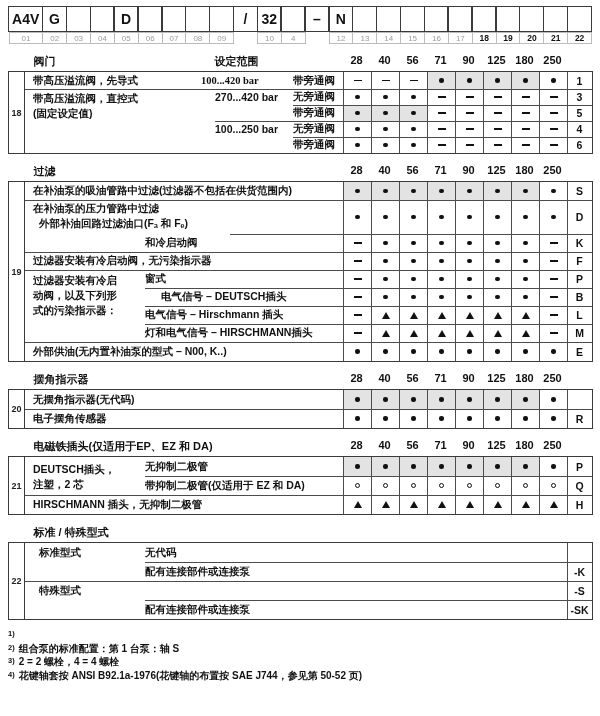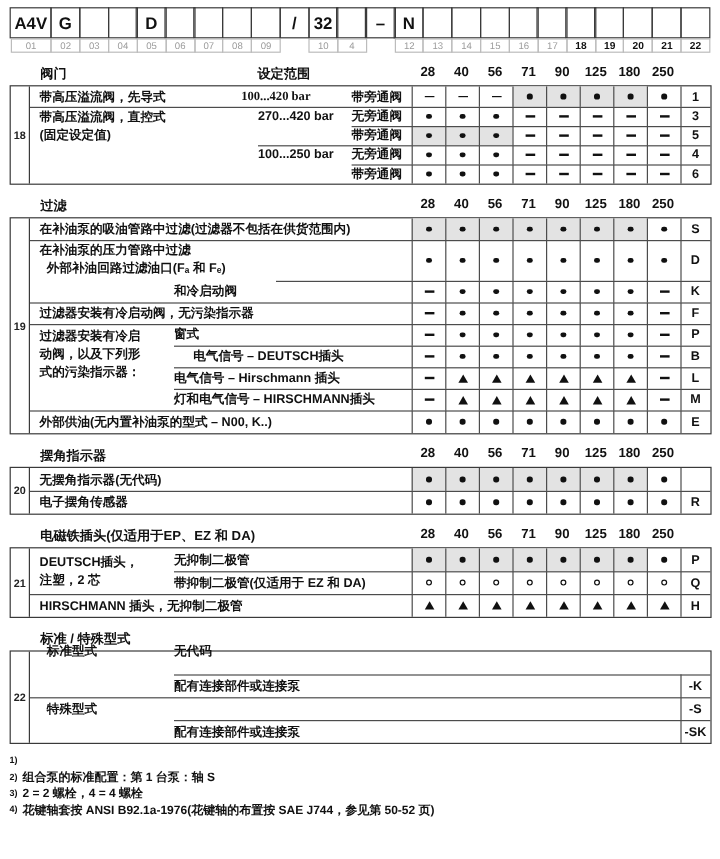--- a/index.html
+++ b/index.html
@@ -781,21 +781,21 @@
             <div>注塑，2 芯</div>
           </div>
         </div>
       </div>
       <div class="shead">
         <span class="ht" style="left: 9px;">标准 / 特殊型式</span>
       </div>
       <div class="sect">
         <div class="numc">22</div>
         <div class="tb">
-          <div class="row" style="height: 19px; flex-direction: column;">
+          <div class="row" style="height: 19px;">
             <div class="larea" style="width: 542px;">
               <div class="rlab vcen" style="left: 14px;">标准型式</div>
               <div class="rlab vcen" style="left: 120px;">无代码</div>
             </div>
             <div class="cc"></div>
           </div>
           <div class="row" style="height: 19px;">
             <div class="sep" style="left: 120px;"></div>
             <div class="larea" style="width: 542px;">
               <div class="rlab vcen" style="left: 120px;">配有连接部件或连接泵</div>

